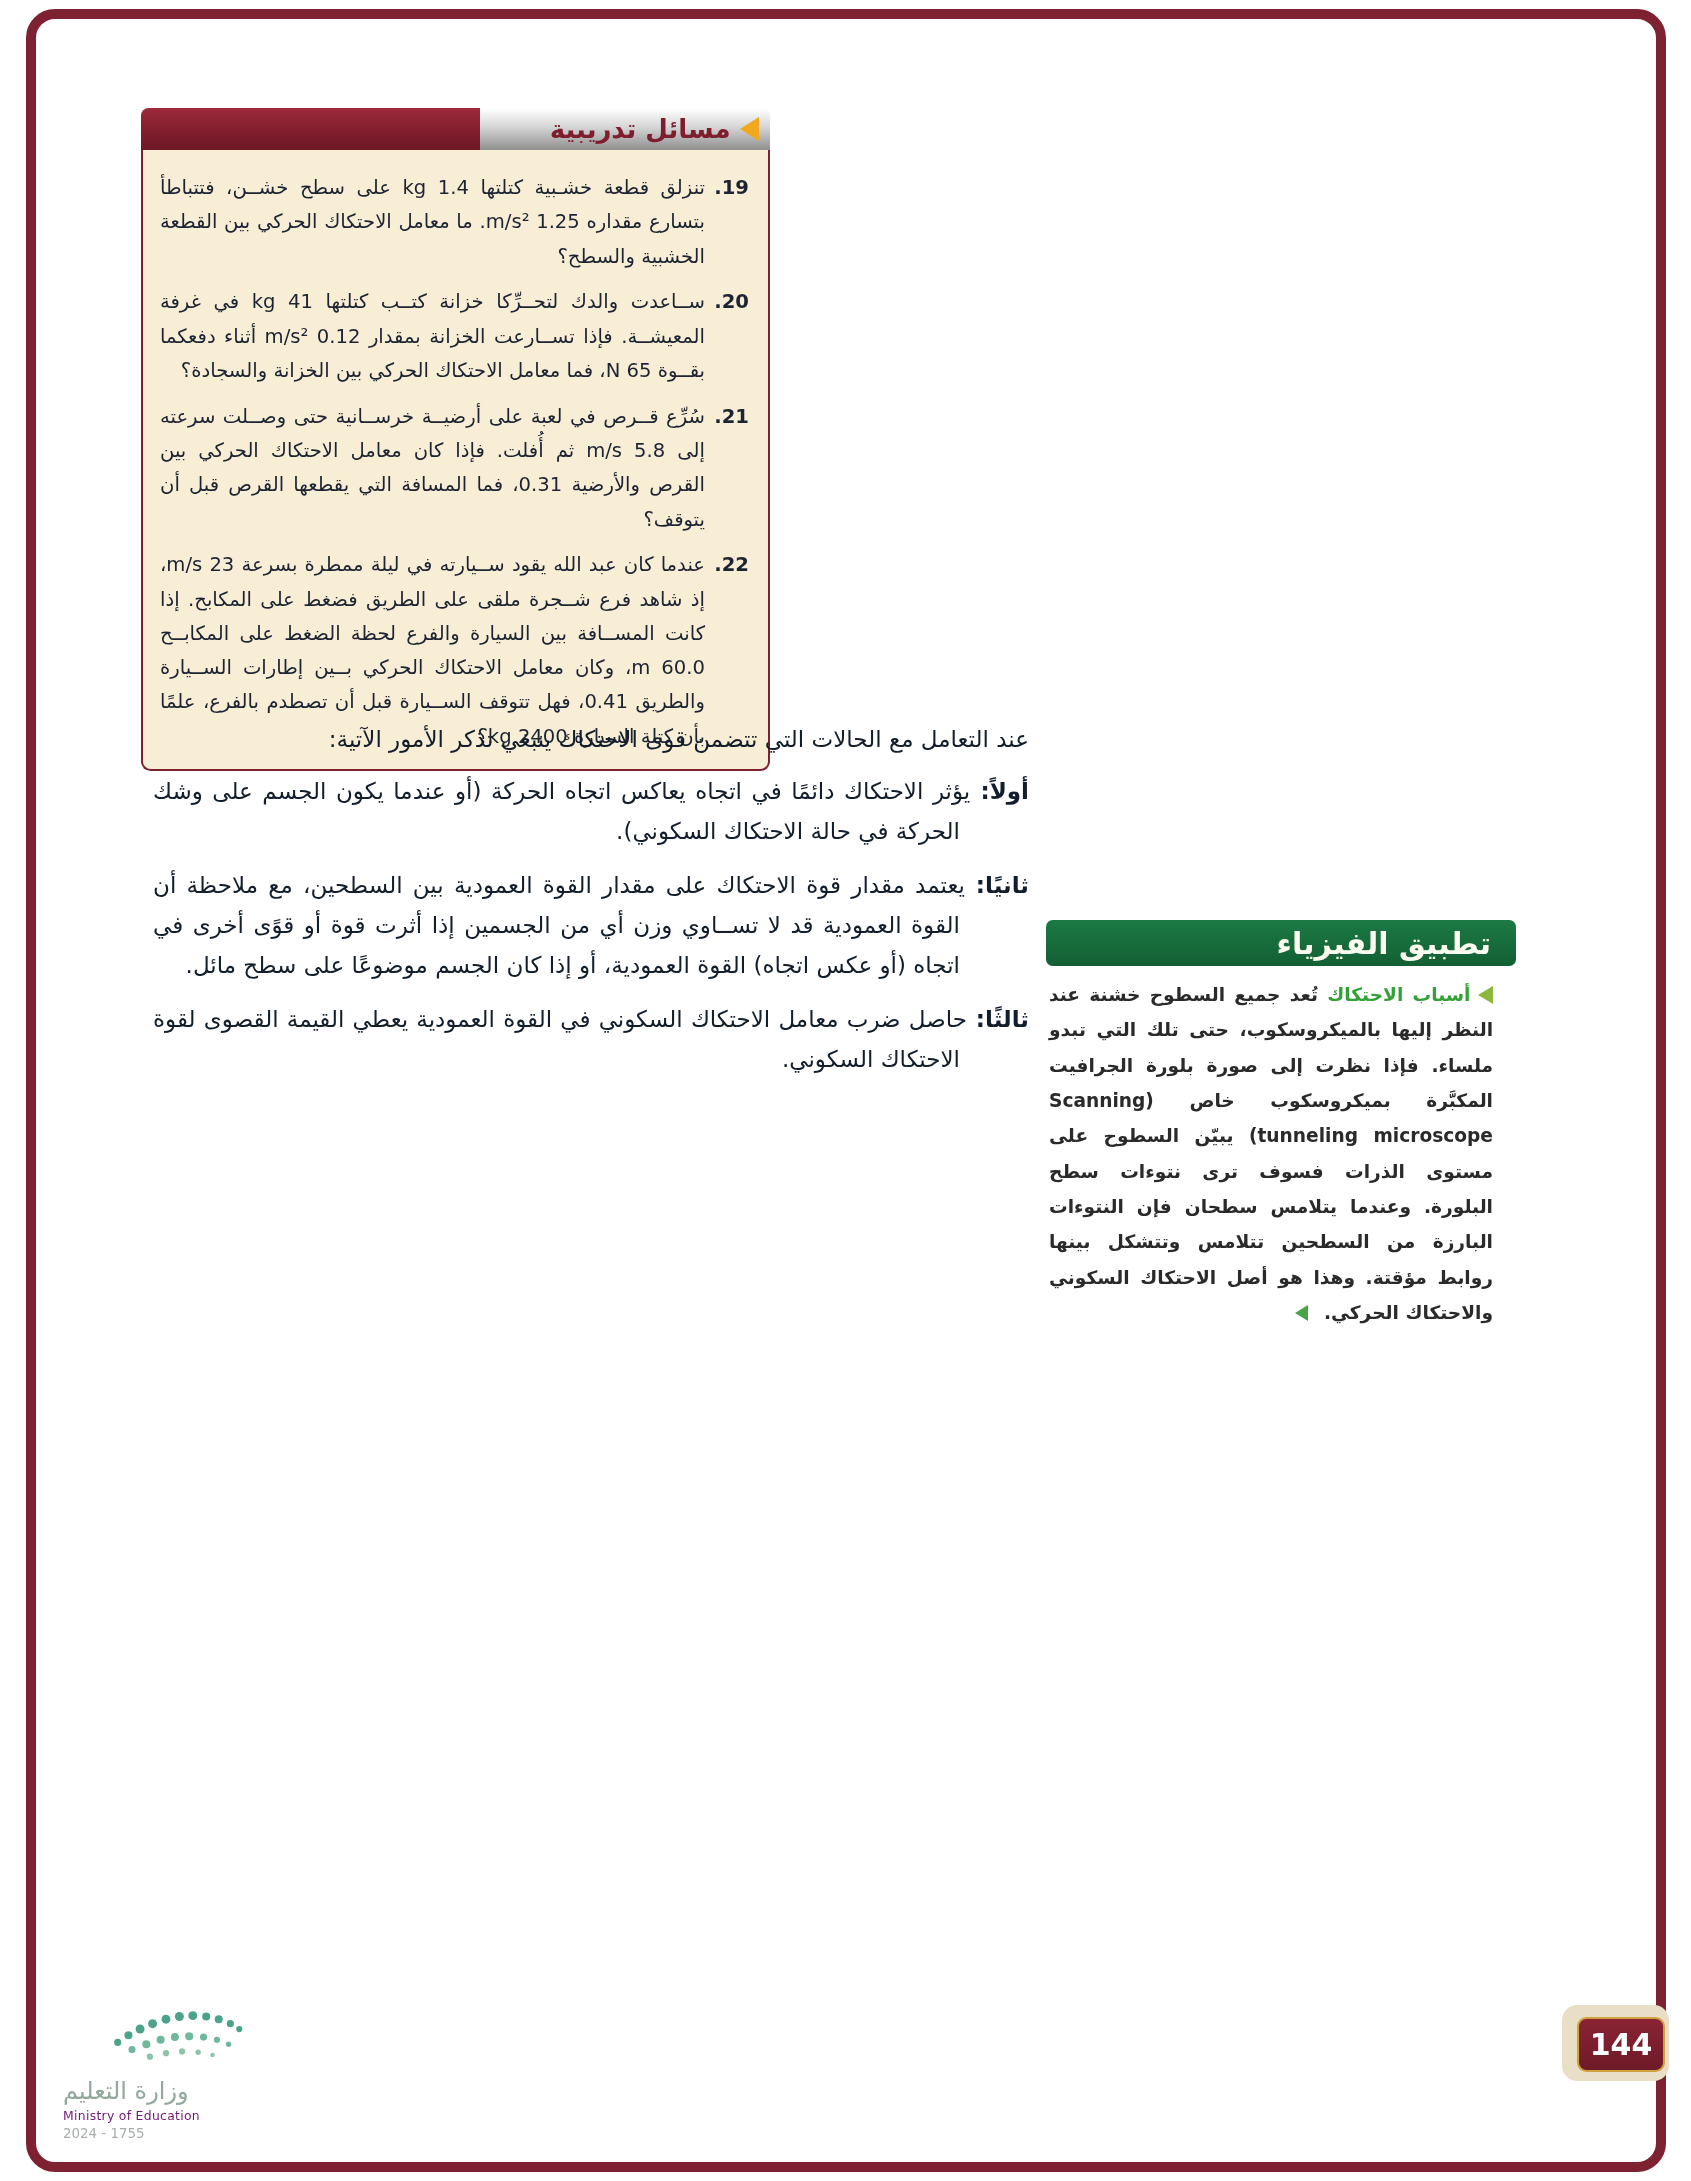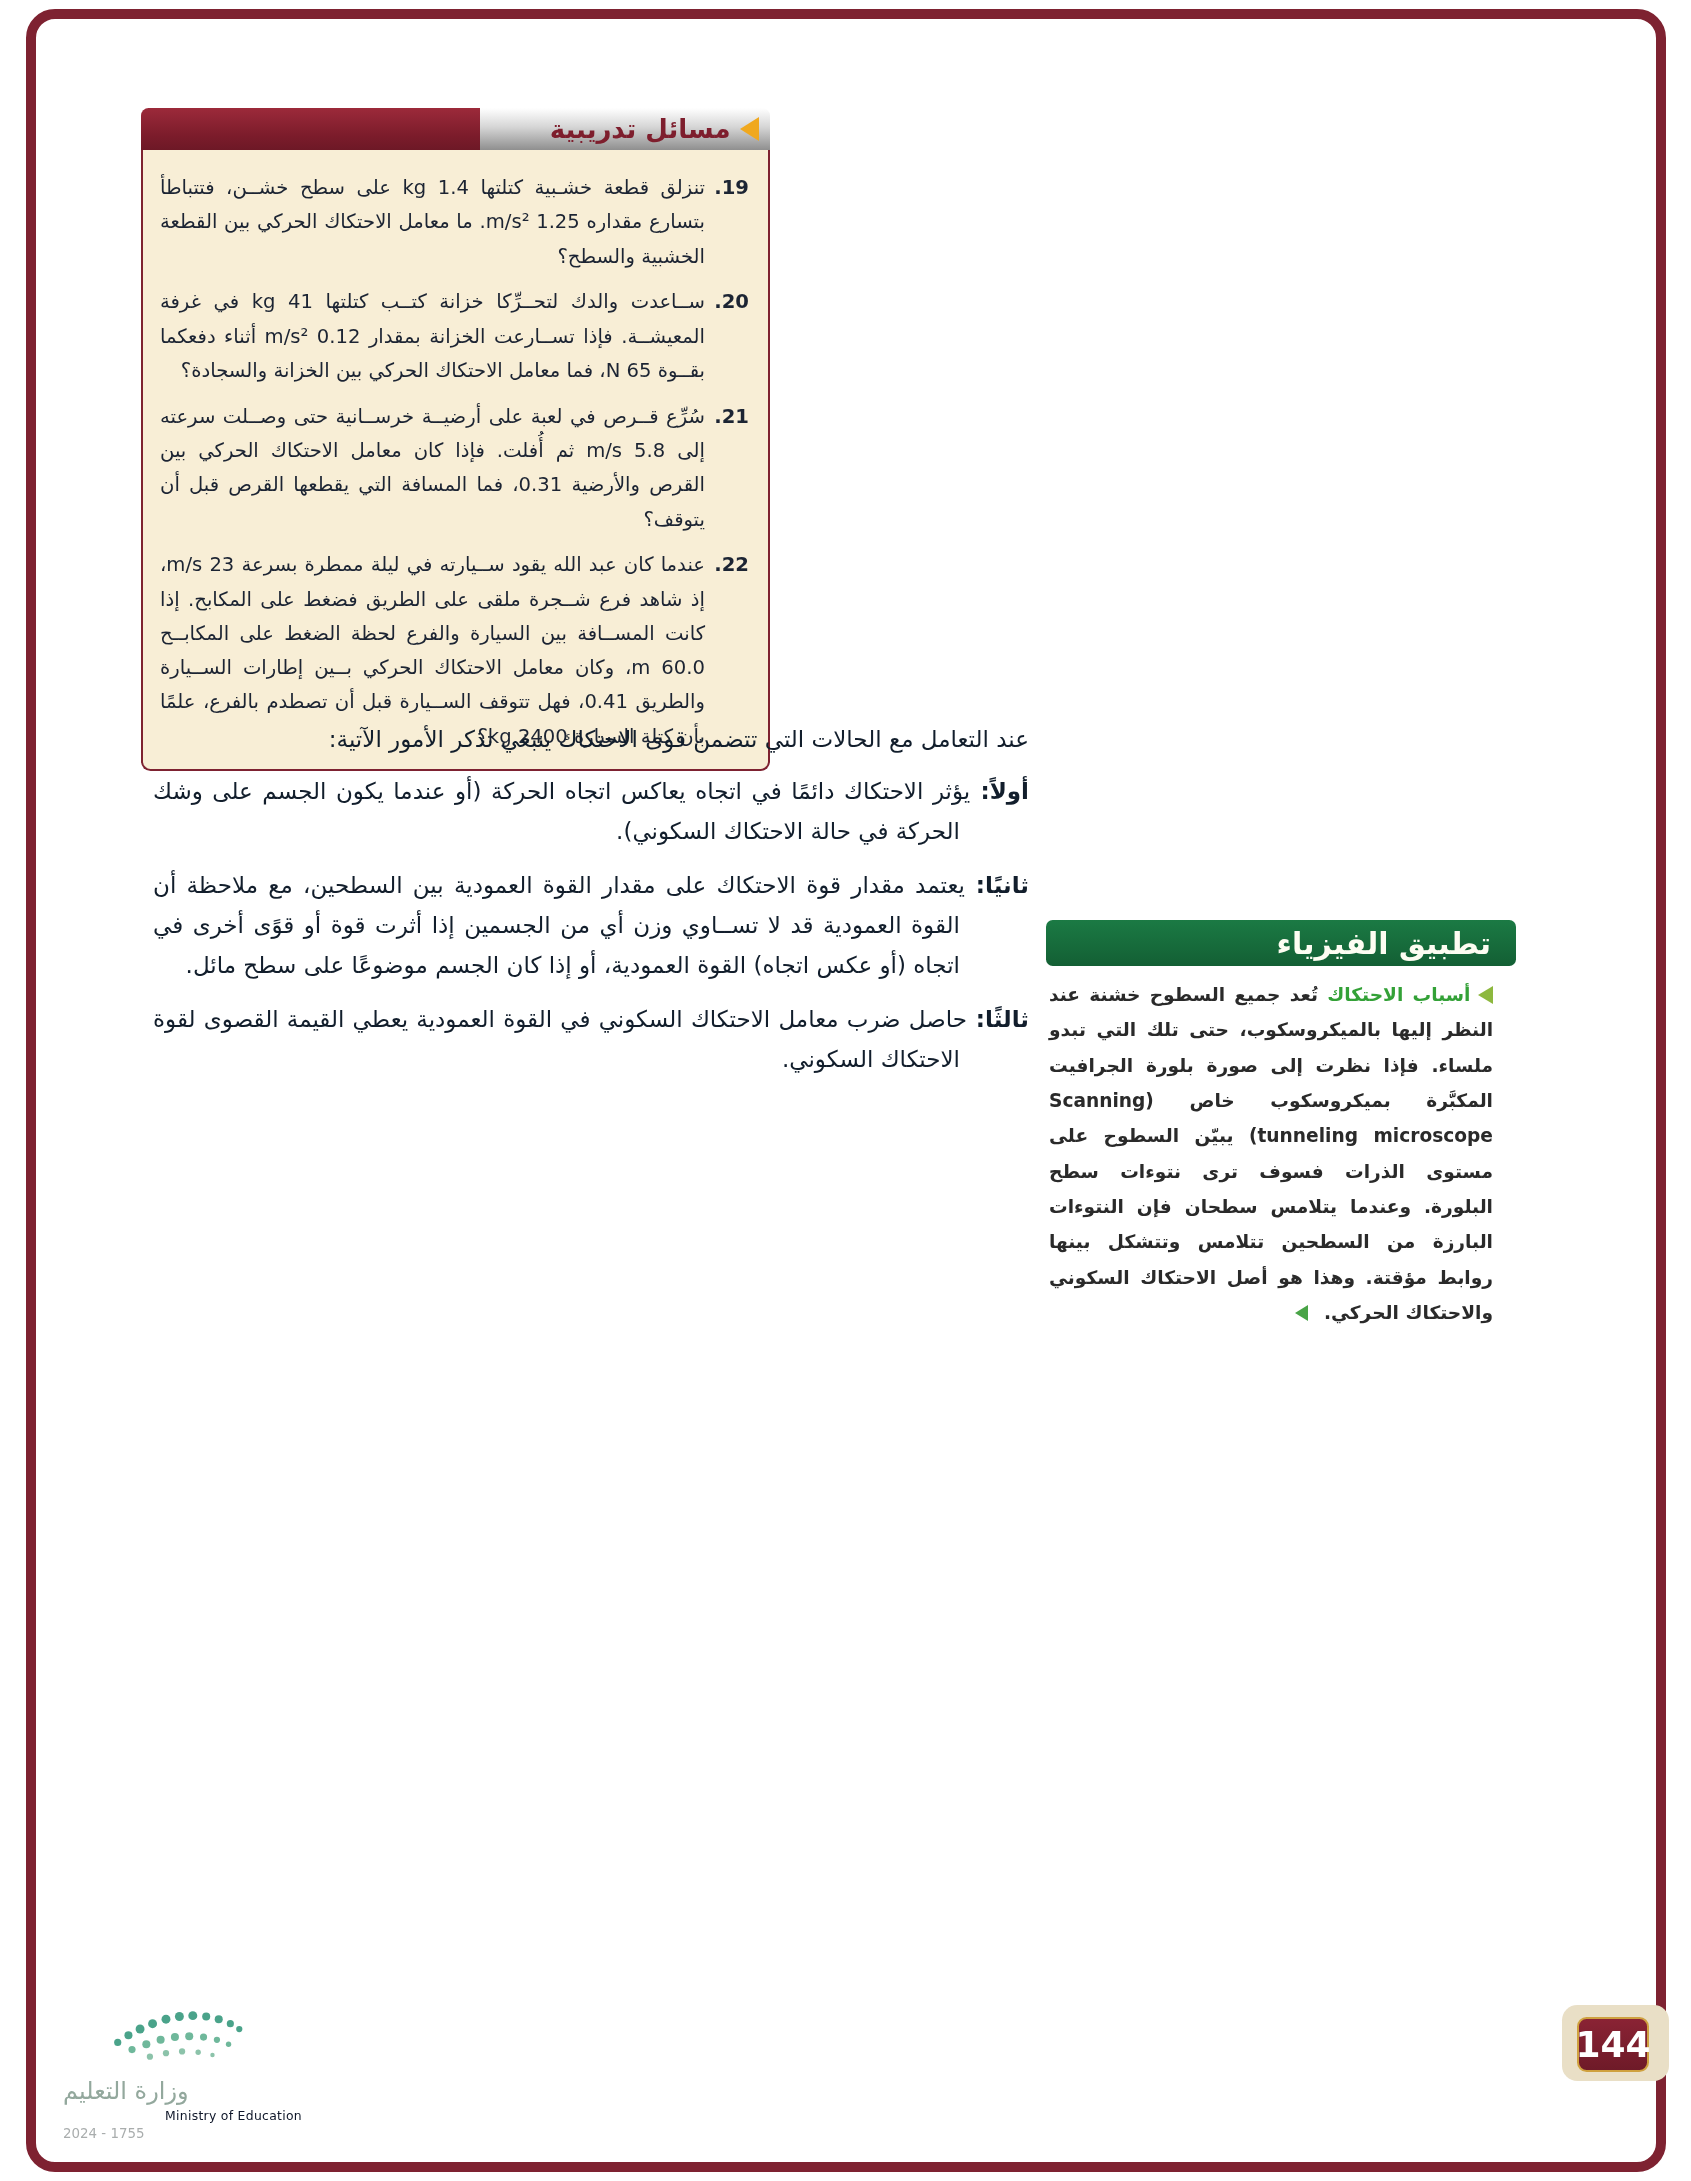--- a/index.html
+++ b/index.html
@@ -122,38 +122,38 @@
 
   
   .moe {
     position: absolute;
     left: 63px; top: 1996px; width: 239px;
     direction: ltr;
     text-align: left;
   }
   .moe-dots { margin-left: 44px; }
   .moe-ar { color: #93a89d; font-size: 24px; font-weight: normal; direction: rtl; text-align: left; letter-spacing: 1px; margin-top: 1.9px; }
-  .moe-en { color: #0f172a; font-size: 12.4px; margin-top: 2.9px; letter-spacing: 0.3px; text-align: right; }
+  .moe-en { color: #701a75; font-size: 12.4px; margin-top: 2.9px; letter-spacing: 0.3px; }
   .moe-years { color: #a9adad; font-size: 13.4px; margin-top: 2.9px; }
 
   
   .badge-back {
     position: absolute;
     left: 1562px; top: 2005px; width: 107px; height: 76px;
     background: #e9dfc6;
     border-radius: 15.3px;
   }
   .page-badge {
     position: absolute;
-    left: 1577px; top: 2017px; width: 72px; height: 55px;
+    left: 1577px; top: 2017px; width: 88px; height: 55px;
     background: linear-gradient(180deg, #8a2334, #6e1a28);
     border: 2.9px solid #cfa13f;
     border-radius: 9.6px;
     display: flex; align-items: center; justify-content: center;
-    color: #ffffff; font-size: 36px; font-weight: bold;
+    color: #ffffff; font-size: 30px; font-weight: bold;
     box-sizing: border-box;
   }
 </style>
 </head>
 <body>
 
 <div class="canvas">
 
   <div class="frame"></div>
 

